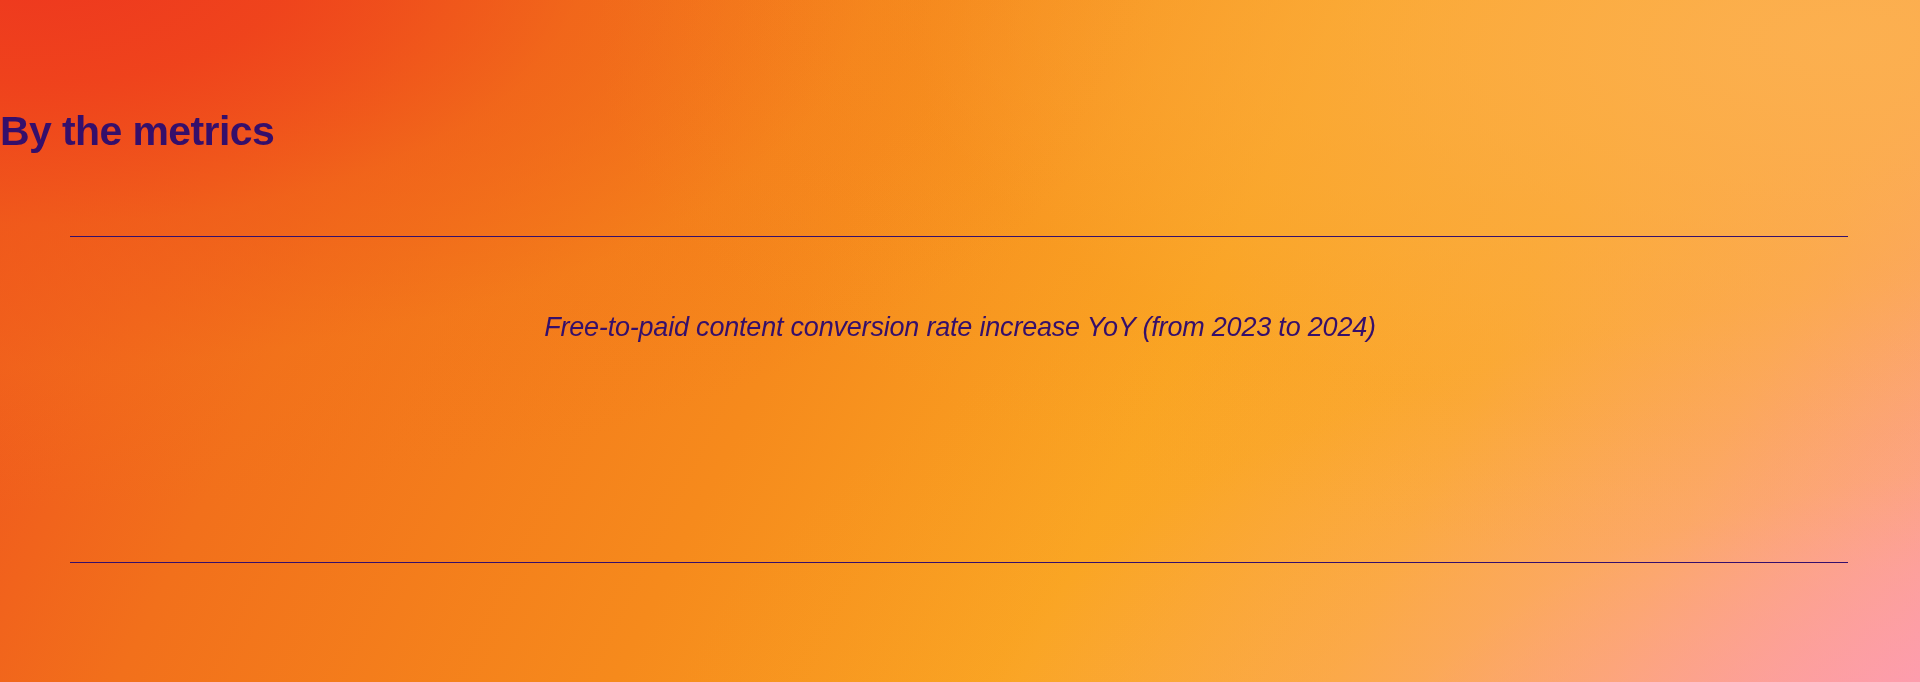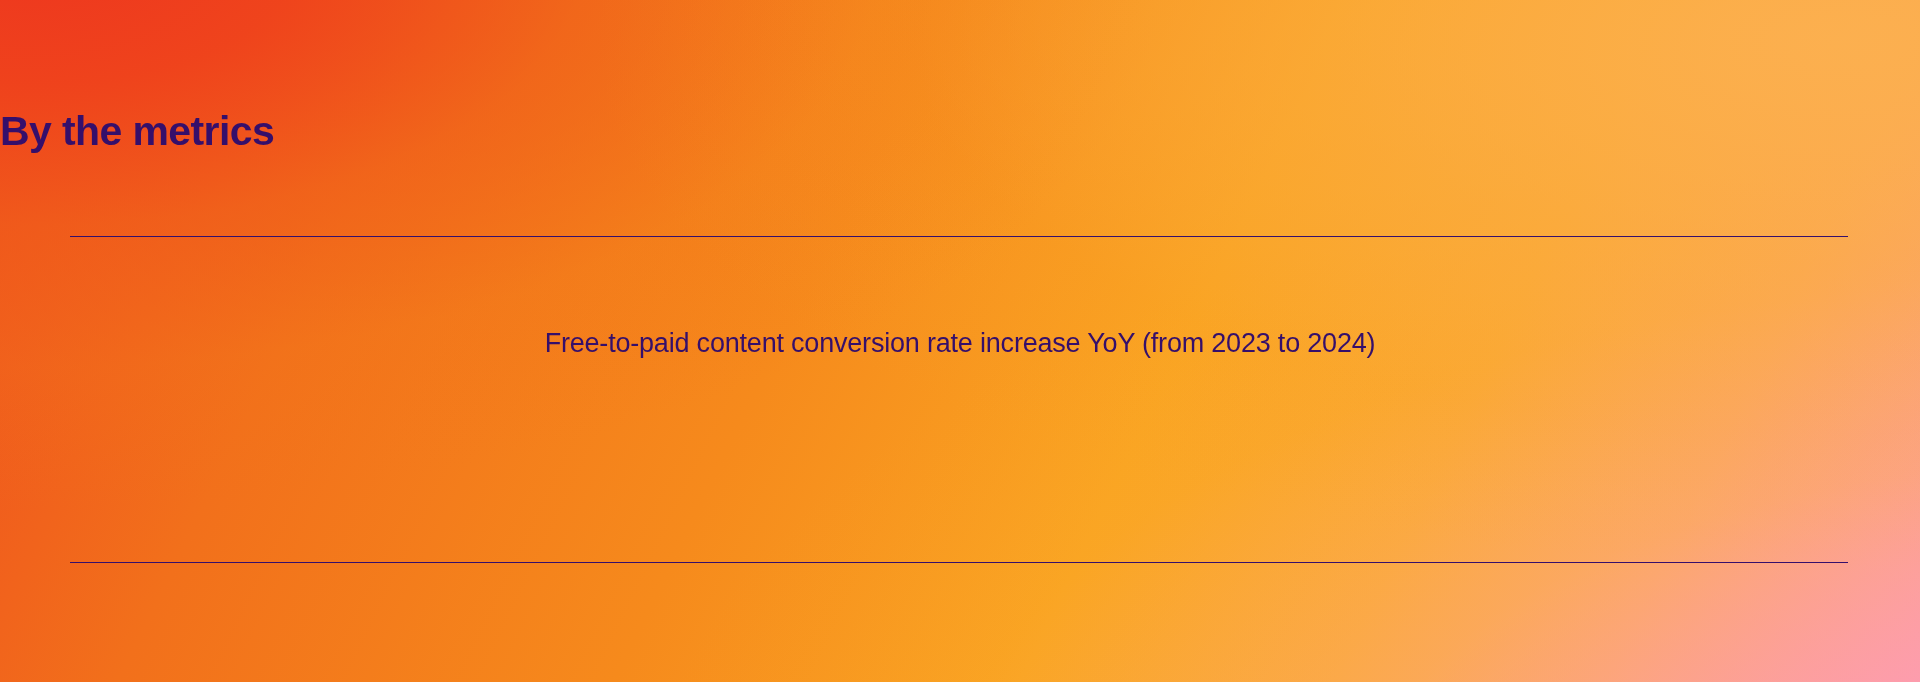--- a/index.html
+++ b/index.html
@@ -71,27 +71,28 @@
     font-size: 132px;
     line-height: 132px;
     font-weight: 700;
     letter-spacing: -3.5px;
     color: #350F6B;
     font-family: "Liberation Sans", sans-serif;
   }
 
   .stat-caption {
     display: block;
-    margin: 26px 0 0 0;
+    margin: 10px 0 0 0;
     font-size: 27px;
     line-height: 34px;
     font-weight: 400;
     letter-spacing: -0.2px;
     color: #350F6B;
     font-family: "Liberation Sans", sans-serif;
+    font-style: italic;
   }
 </style>
 </head>
 <body>
 
 <div class="metric-banner">
 
   <div class="title-block">
     <h2 class="banner-title">By the metrics</h2>
   </div>

